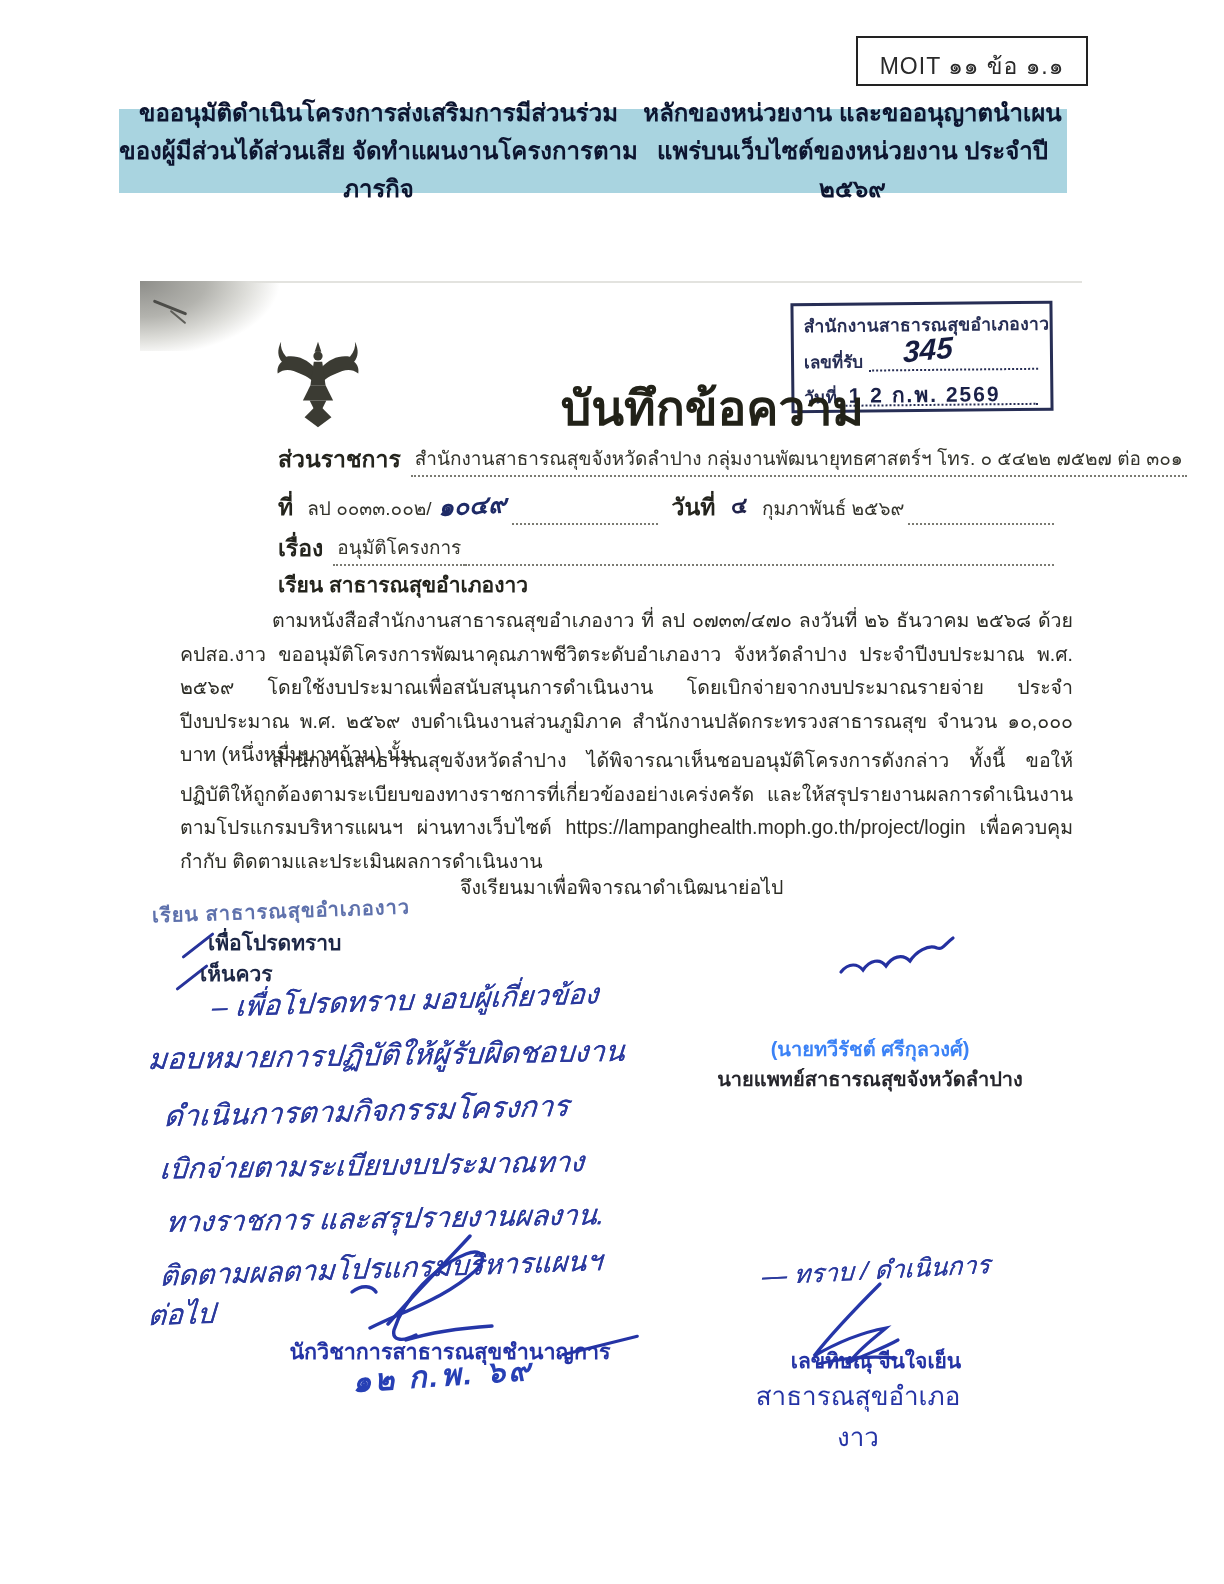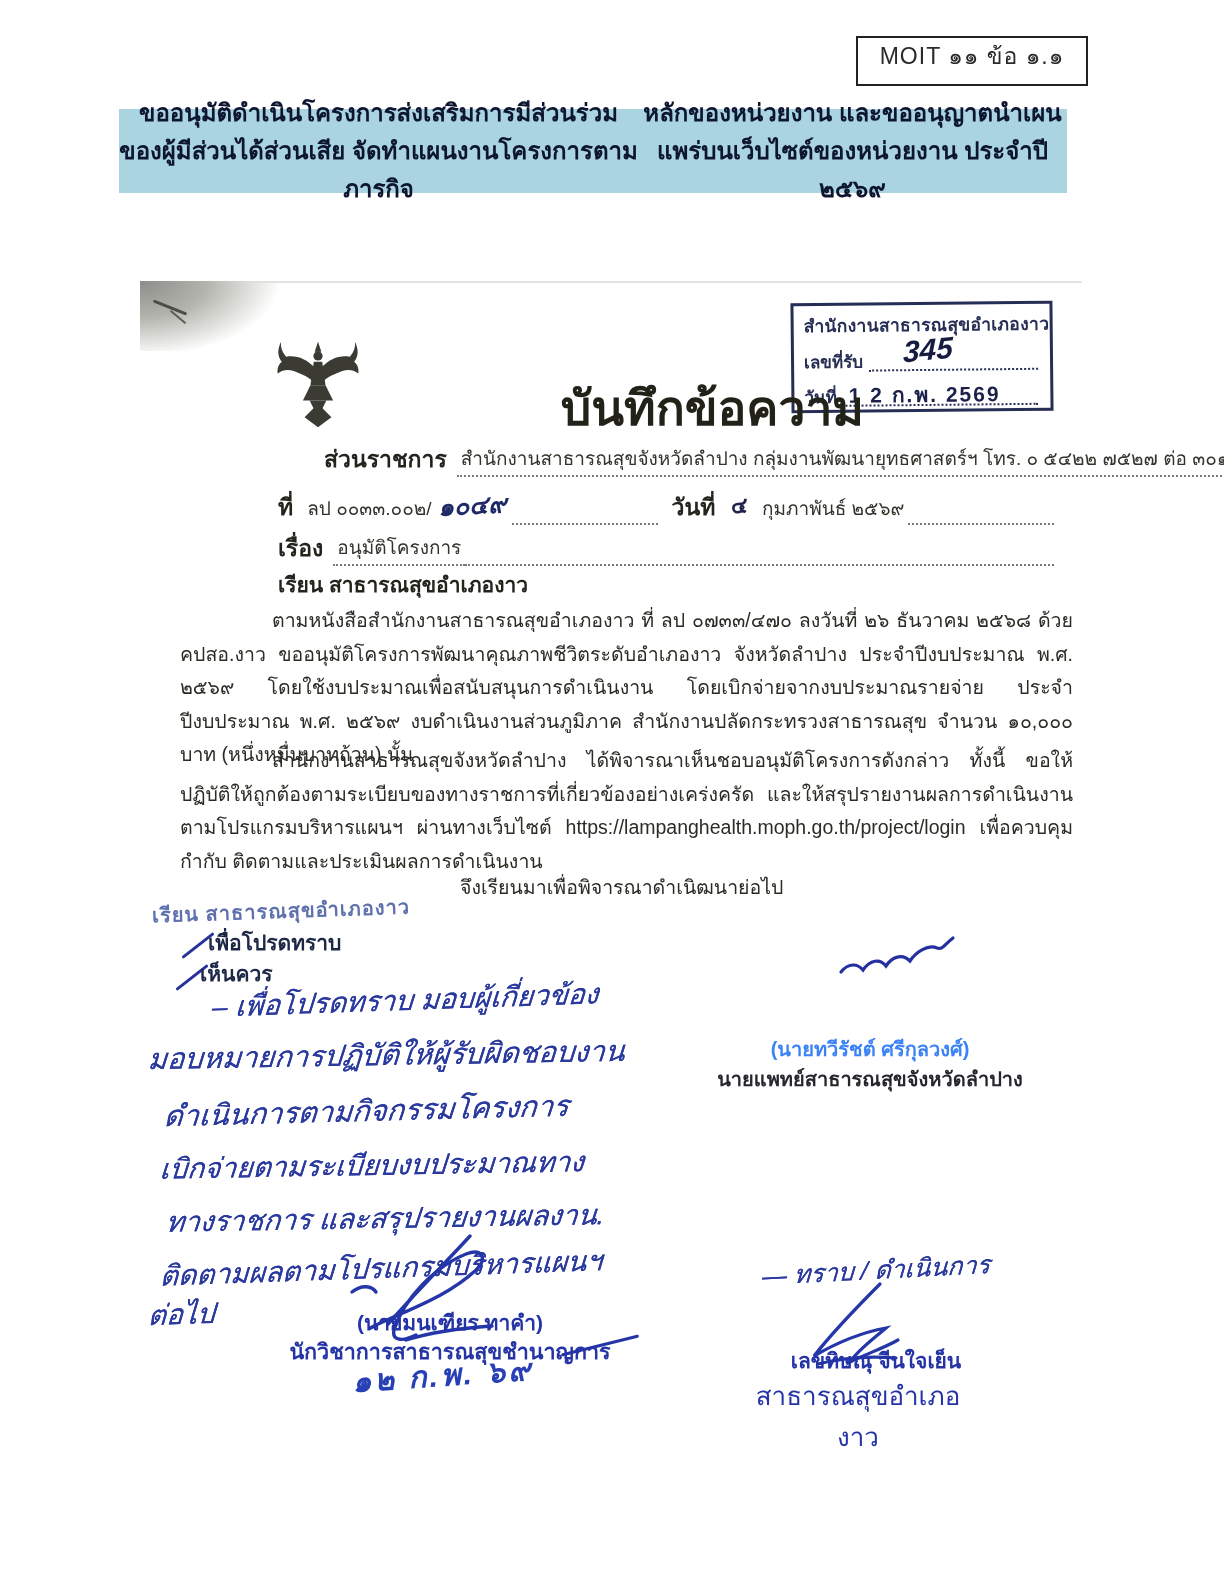--- a/index.html
+++ b/index.html
@@ -1,21 +1,21 @@
 <!DOCTYPE html>
 <html><head>
 <meta charset="utf-8">
 <style>
   html,body{margin:0;padding:0;background:#ffffff;}
   .sheet{position:relative;width:1224px;height:1584px;background:#ffffff;overflow:hidden;
          font-family:"Liberation Sans","DejaVu Sans",sans-serif;color:#26261f;}
 
   
   .corner-tag{position:absolute;left:856px;top:36px;width:228px;height:46px;
-    border:2px solid #222;display:flex;align-items:flex-start;justify-content:center;
+    border:2px solid #222;display:flex;align-items:flex-end;justify-content:center;
     font-size:23px;color:#2a2a2a;letter-spacing:1px;background:#fff;}
 
   
   .banner{position:absolute;left:119px;top:109px;width:948px;height:84px;background:#a9d4e0;
     display:flex;flex-direction:row;align-items:center;justify-content:center;
     font-weight:700;color:#0d1530;font-size:24px;line-height:38px;text-align:center;}
 
   
   .corner-artifact{position:absolute;left:140px;top:281px;width:140px;height:70px;
     background:radial-gradient(125% 135% at 0% 0%, #8d8d89 0%, #b3b3ae 38%, #dededa 62%, rgba(255,255,255,0) 80%);
@@ -152,21 +152,21 @@
         <path d="M45 26 L55 26 L59 54 L41 54 Z"></path>
         <path d="M41 54 L59 54 L68 72 L32 72 Z"></path>
         <path d="M40 72 L60 72 L50 92 Z"></path>
         <path d="M34 92 L50 76 L66 92 L50 104 Z"></path>
       </g>
     </svg>
   </div>
 
   <div class="memo-title">บันทึกข้อความ</div>
 
-  <div class="row" style="top:441px;margin-left:46px;">
+  <div class="row" style="top:441px;">
     <span class="lbl">ส่วนราชการ</span>
     <span class="val">สำนักงานสาธารณสุขจังหวัดลำปาง  กลุ่มงานพัฒนายุทธศาสตร์ฯ โทร. ๐ ๕๔๒๒ ๗๕๒๗ ต่อ ๓๐๑</span>
     <span class="fill"></span>
   </div>
 
   <div class="row" style="top:485px;">
     <span class="lbl">ที่</span>
     <span class="val noline">ลป ๐๐๓๓.๐๐๒/</span>
     <span class="hand-ink">๑๐๔๙</span>
     <span class="fill"></span>
@@ -216,21 +216,20 @@
   <div class="sig-left">
     <svg width="190" height="115" viewBox="0 0 190 115">
       <g stroke="#2536a8" stroke-width="3.4" fill="none" stroke-linecap="round">
         <path d="M128 4 C108 26 78 56 46 92"></path>
         <path d="M28 96 C64 78 104 66 134 38 C146 26 140 16 124 22 C94 34 62 66 52 98 C50 107 58 111 74 103"></path>
         <path d="M10 60 C20 52 30 54 34 60"></path>
         <path d="M64 108 C90 100 120 96 150 94"></path>
       </g>
     </svg>
   </div>
-  <div class="stamp-left-name">(นายมนเฑียร ทาคำ)</div>
   <div class="stamp-left-pos">นักวิชาการสาธารณสุขชำนาญการ</div>
   <div class="pos-strike"></div>
   <div class="hand-date-left">๑๒ ก.พ. ๖๙</div>
 
   <div class="hand-note">— ทราบ / ดำเนินการ</div>
   <div class="sig-right">
     <svg width="150" height="100" viewBox="0 0 150 100">
       <g stroke="#2536a8" stroke-width="3.2" fill="none" stroke-linecap="round">
         <path d="M92 6 C70 28 48 50 26 78 C50 64 76 54 98 50 C84 62 70 72 62 84 C78 76 96 70 110 62"></path>
         <path d="M30 86 C54 80 82 78 108 80"></path>

